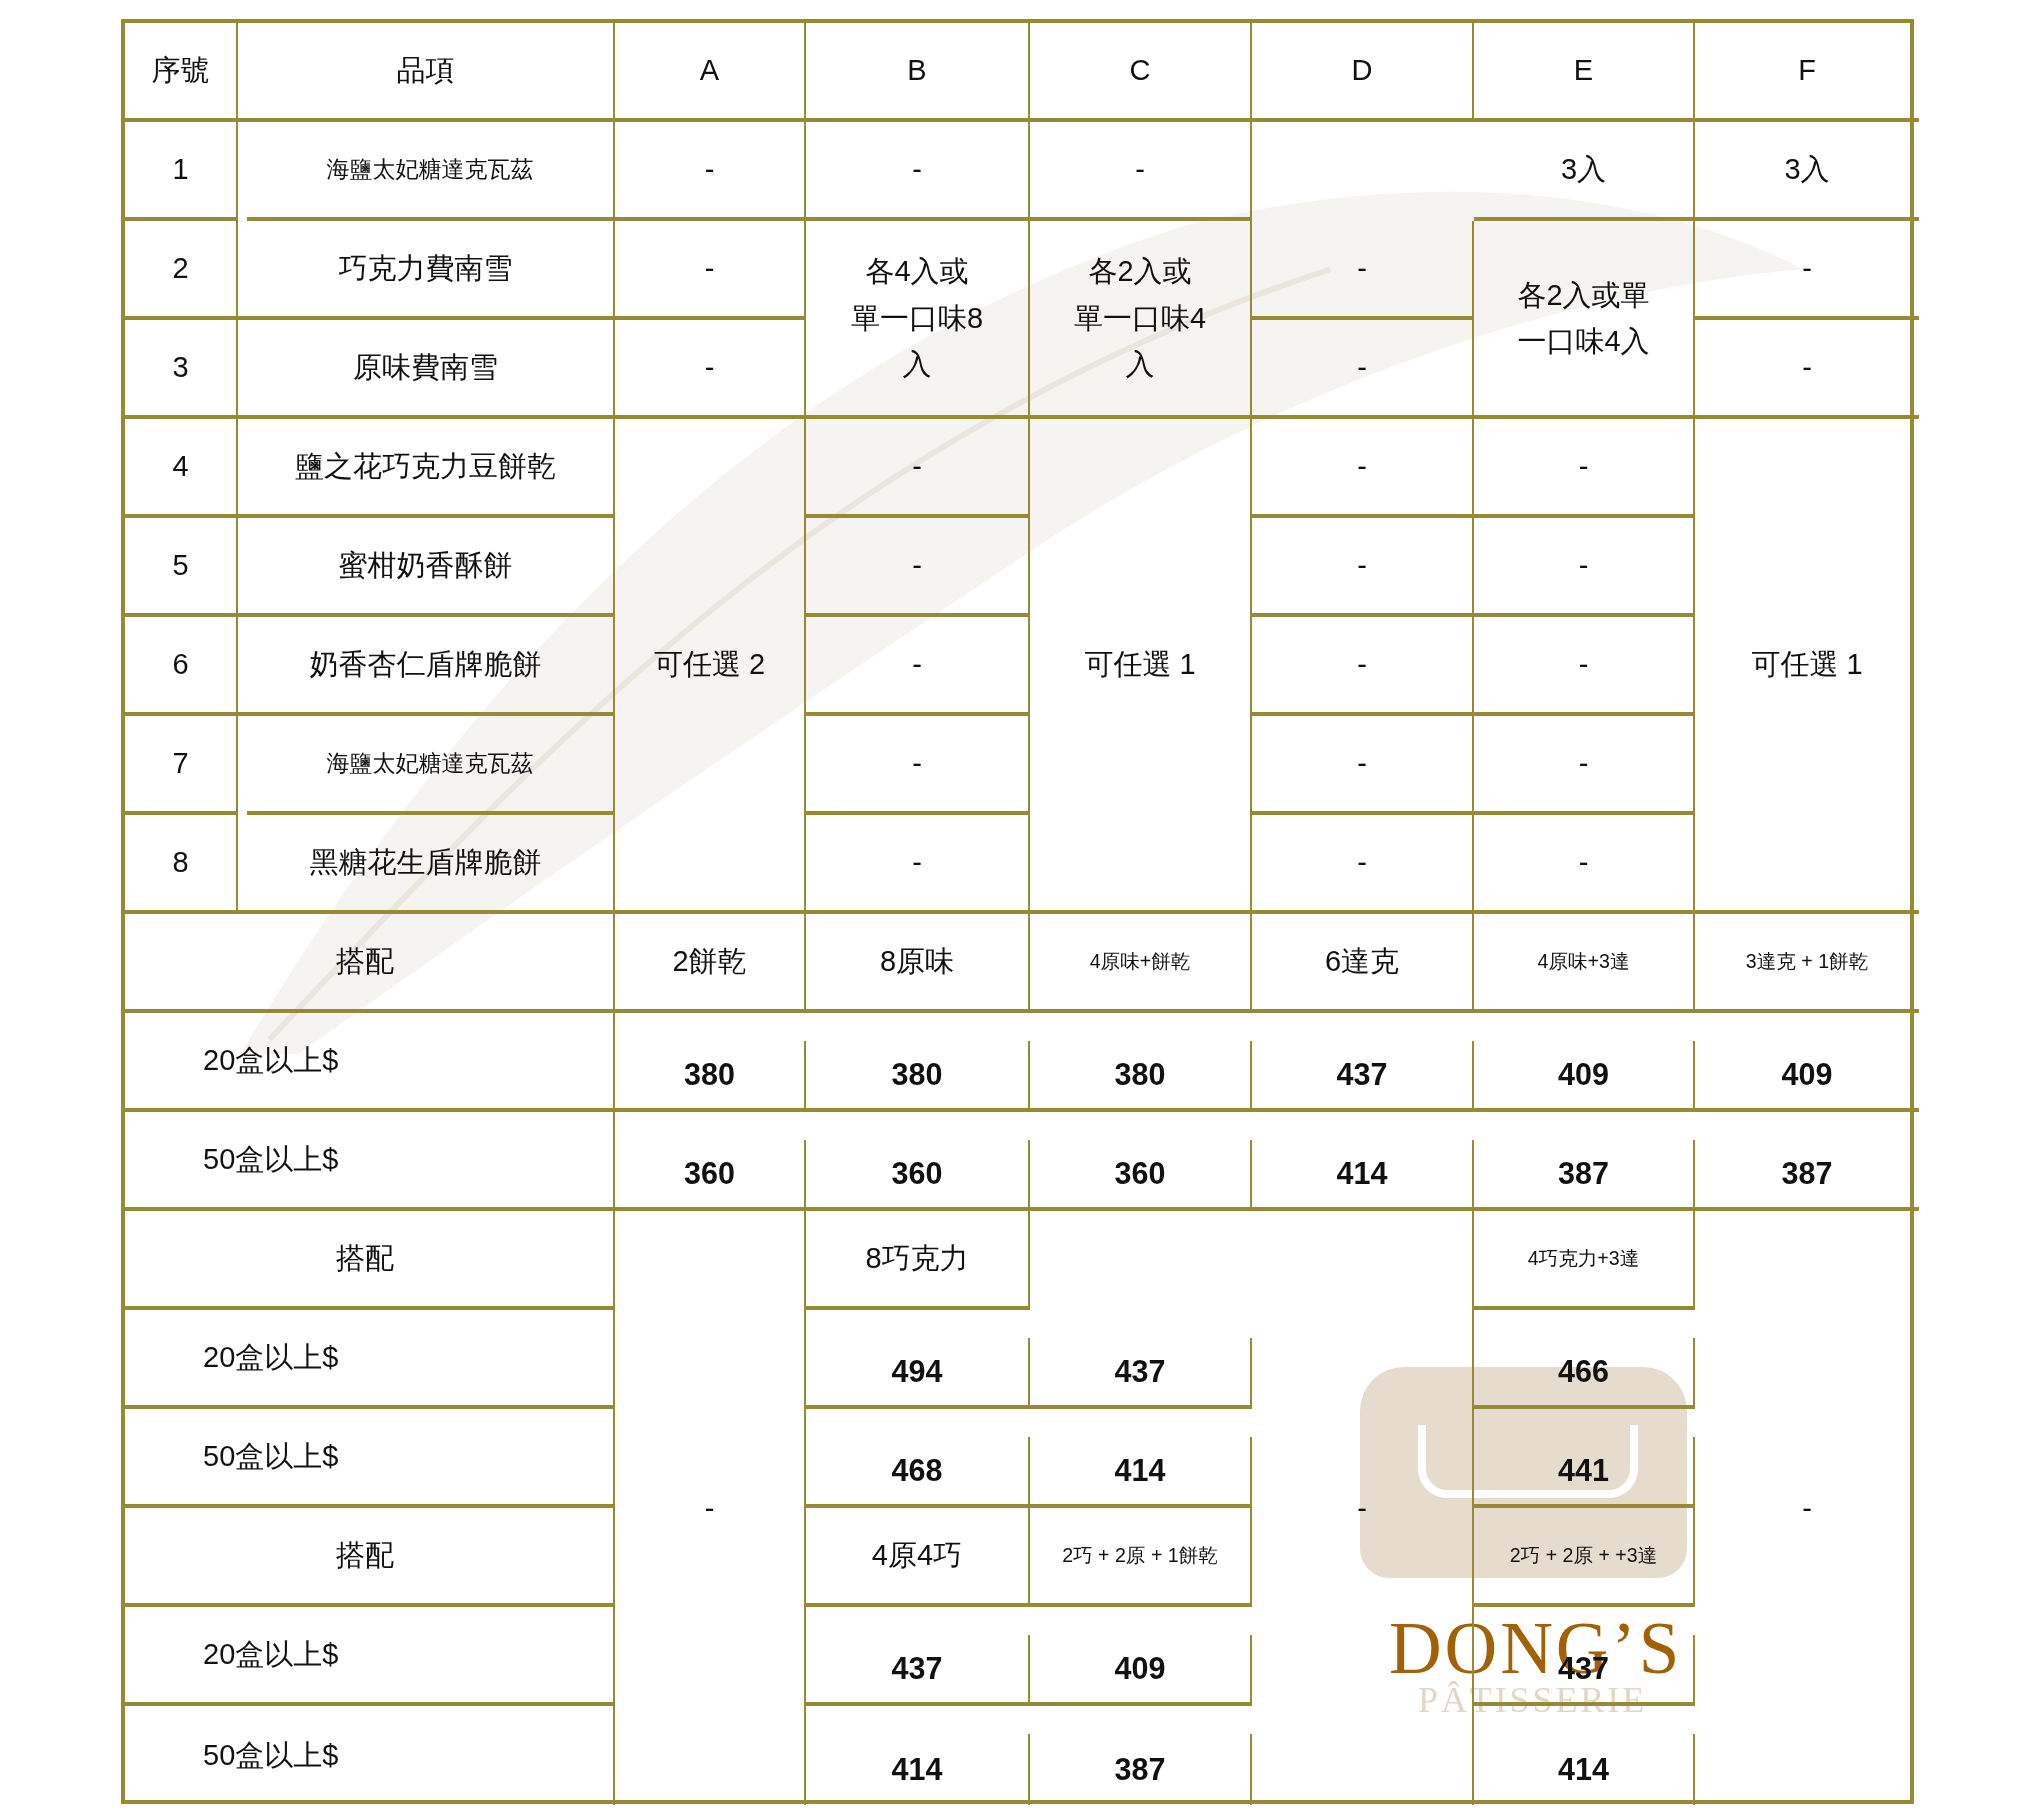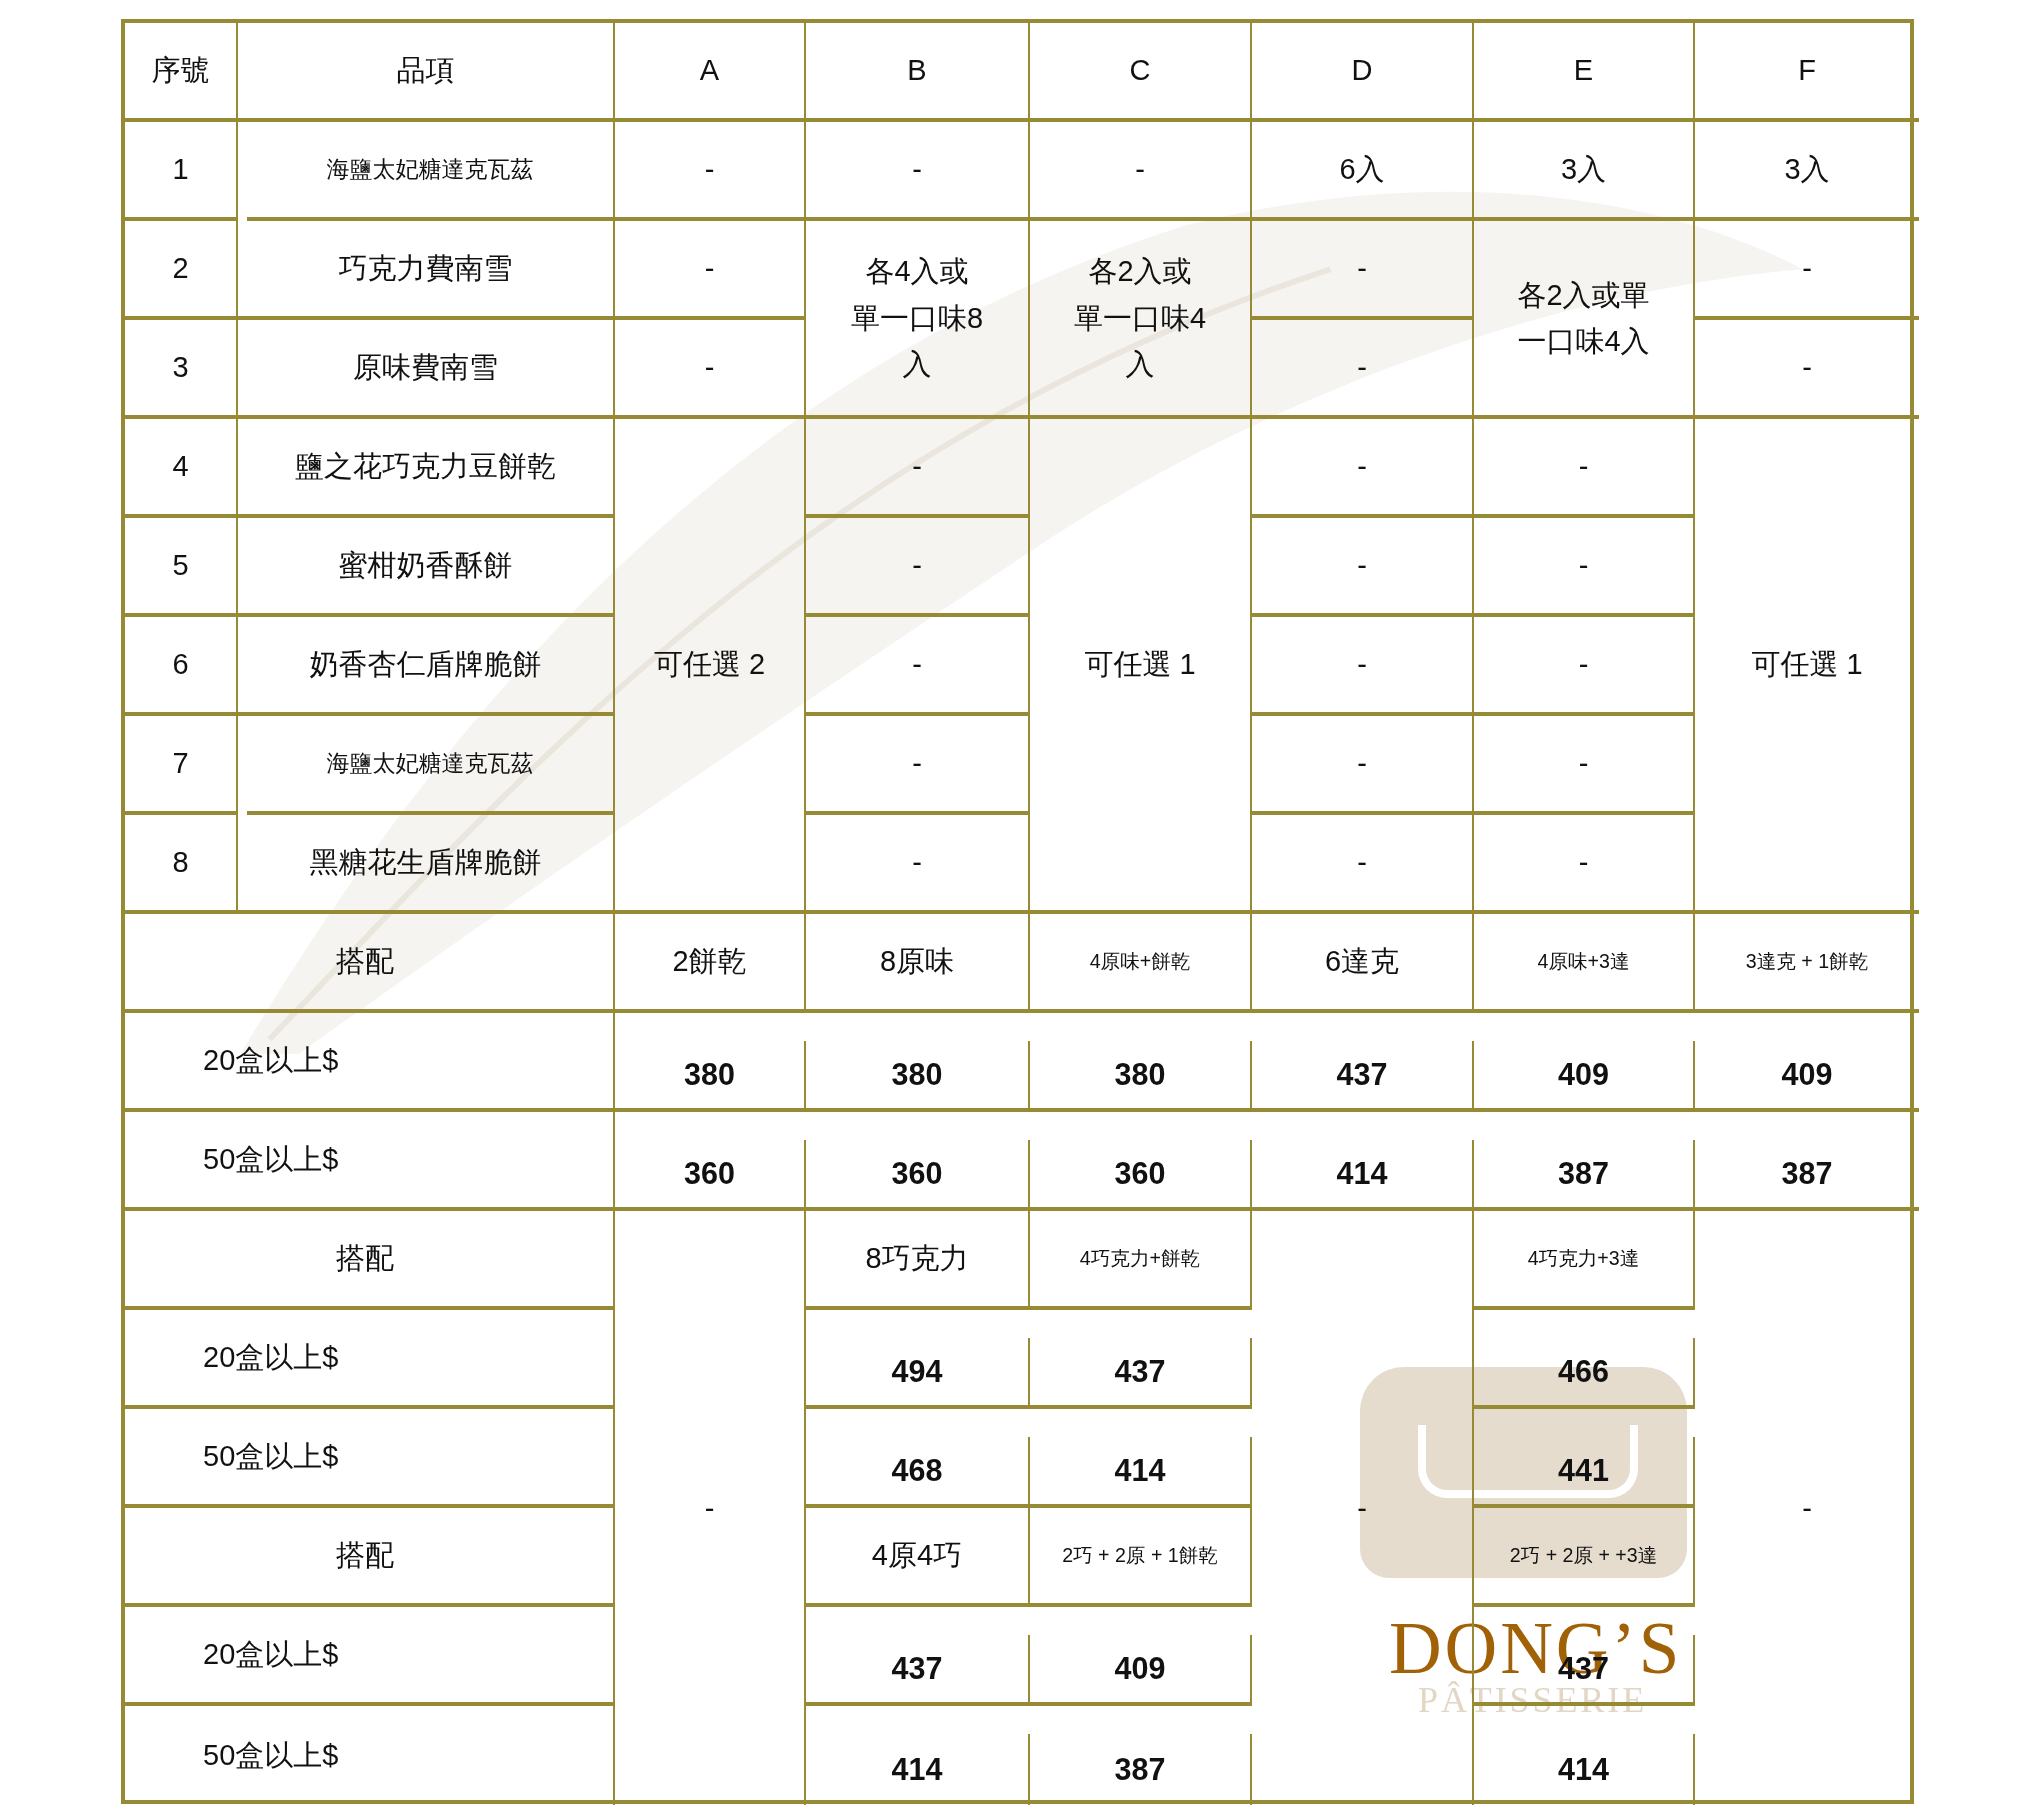--- a/index.html
+++ b/index.html
@@ -63,21 +63,20 @@
   <div class="c" style="grid-column:1;grid-row:7">6</div>
   <div class="c" style="grid-column:2;grid-row:7">奶香杏仁盾牌脆餅</div>
   <div class="c" style="grid-column:1;grid-row:8">7</div>
   <div class="c small" style="grid-column:2;grid-row:8">海鹽太妃糖達克瓦茲</div>
   <div class="c" style="grid-column:1;grid-row:9">8</div>
   <div class="c" style="grid-column:2;grid-row:9">黑糖花生盾牌脆餅</div>
 
   <div class="c" style="grid-column:3;grid-row:2">-</div>
   <div class="c" style="grid-column:4;grid-row:2">-</div>
   <div class="c" style="grid-column:5;grid-row:2">-</div>
-  <div class="c" style="grid-column:6;grid-row:2">6入</div>
   <div class="c" style="grid-column:7;grid-row:2">3入</div>
   <div class="c lastcol" style="grid-column:8;grid-row:2">3入</div>
 
   <div class="c" style="grid-column:3;grid-row:3">-</div>
   <div class="c" style="grid-column:3;grid-row:4">-</div>
   <div class="c multi" style="grid-column:4;grid-row:3 / span 2">各4入或
 單一口味8
 入</div>
   <div class="c multi" style="grid-column:5;grid-row:3 / span 2">各2入或
 單一口味4
@@ -131,21 +130,20 @@
   <div class="c bold" style="grid-column:6;grid-row:12">414</div>
   <div class="c bold" style="grid-column:7;grid-row:12">387</div>
   <div class="c bold lastcol" style="grid-column:8;grid-row:12">387</div>
 
   <div class="c lastrow" style="grid-column:3;grid-row:13 / span 6">-</div>
   <div class="c lastrow" style="grid-column:6;grid-row:13 / span 6">-</div>
   <div class="c lastrow lastcol" style="grid-column:8;grid-row:13 / span 6">-</div>
 
   <div class="c lbl2" style="grid-column:1 / span 2;grid-row:13">搭配</div>
   <div class="c" style="grid-column:4;grid-row:13">8巧克力</div>
-  <div class="c xs" style="grid-column:5;grid-row:13">4巧克力+餅乾</div>
   <div class="c xs" style="grid-column:7;grid-row:13">4巧克力+3達</div>
 
   <div class="c lbl" style="grid-column:1 / span 2;grid-row:14">20盒以上$</div>
   <div class="c bold" style="grid-column:4;grid-row:14">494</div>
   <div class="c bold" style="grid-column:5;grid-row:14">437</div>
   <div class="c bold" style="grid-column:7;grid-row:14">466</div>
 
   <div class="c lbl" style="grid-column:1 / span 2;grid-row:15">50盒以上$</div>
   <div class="c bold" style="grid-column:4;grid-row:15">468</div>
   <div class="c bold" style="grid-column:5;grid-row:15">414</div>

